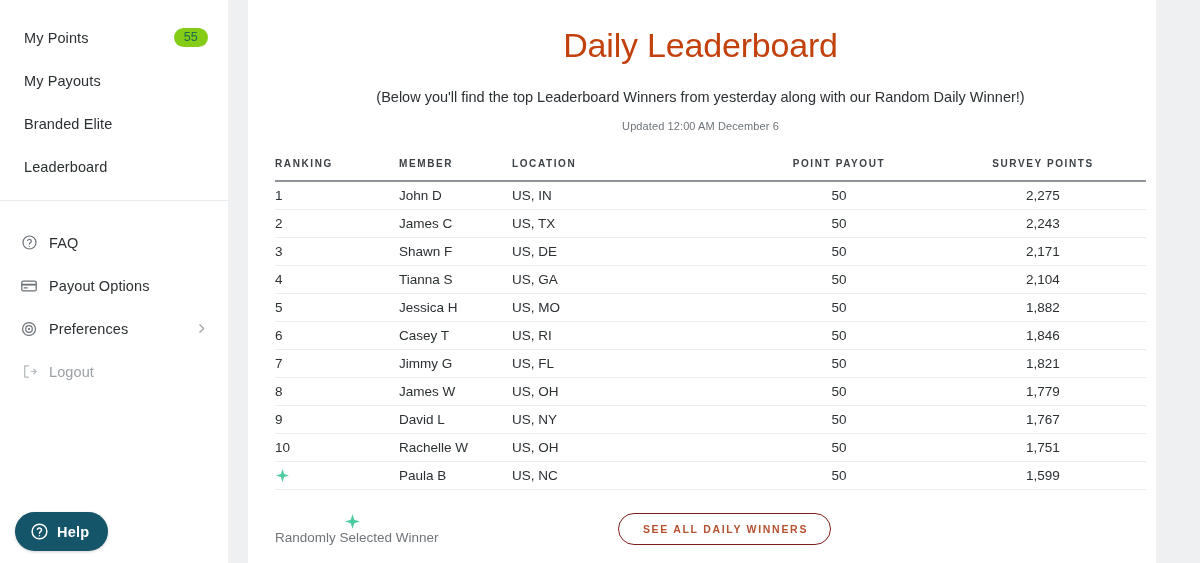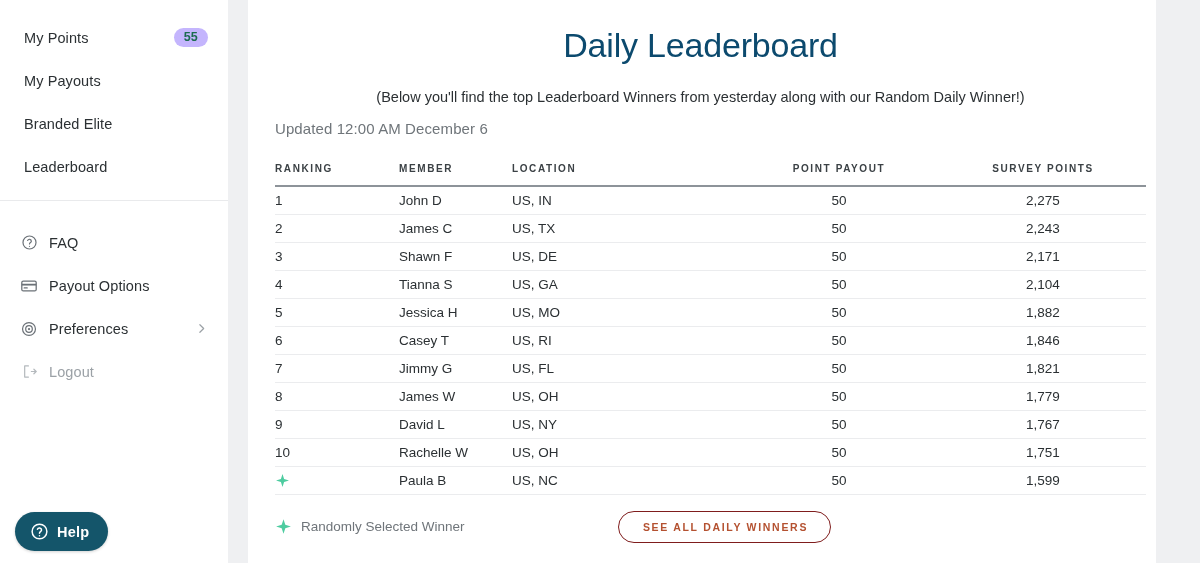--- a/index.html
+++ b/index.html
@@ -47,24 +47,24 @@
     letter-spacing: 0.1px;
     white-space: nowrap;
   }
   .nav-item-label.muted {
     color: #9ba1a6;
   }
   .spacer {
     flex: 1 1 auto;
   }
   .points-badge {
-    background: #c4b5fd;
+    background: #84cc16;
     color: #1c6b50;
     font-size: 12.5px;
-    font-weight: bold;
+    font-weight: normal;
     border-radius: 11px;
     padding: 3px 10px 4px 10px;
     line-height: 1;
     letter-spacing: 0.2px;
   }
   .nav-divider {
     height: 1px;
     background: #e9eaec;
     margin: 12px 0 20px 0;
   }
@@ -151,36 +151,36 @@
   .content {
     padding: 0 30px 0 27px;
     box-sizing: border-box;
     width: 908px;
   }
 
   .page-title {
     text-align: center;
     font-size: 34px;
     font-weight: normal;
-    color: #0c4a6e;
+    color: #c2410c;
     margin: 0;
     padding-top: 26px;
     letter-spacing: -0.2px;
   }
   .page-subtitle {
     text-align: center;
     font-size: 14.5px;
     color: #2b3033;
     margin: 0;
     padding-top: 24px;
     letter-spacing: 0px;
   }
   .page-updated {
-    text-align: left;
-    font-size: 15px;
+    text-align: center;
+    font-size: 11px;
     color: #6f757a;
     margin: 0;
     padding-top: 15px;
     letter-spacing: 0.1px;
   }
 
   
   .table-wrap {
     padding-top: 26px;
   }
@@ -249,20 +249,21 @@
     padding-top: 23px;
     display: flex;
     align-items: center;
     position: relative;
   }
   .legend {
     display: flex;
     align-items: center;
     font-size: 13.5px;
     color: #6f757a;
+    flex-direction: column;
   }
   .legend .sparkle-lg {
     width: 17px;
     height: 17px;
     color: #4ecca0;
     margin-right: 9px;
     display: inline-flex;
   }
   .legend .sparkle-lg svg { display: block; }
   .cta-wrap {

